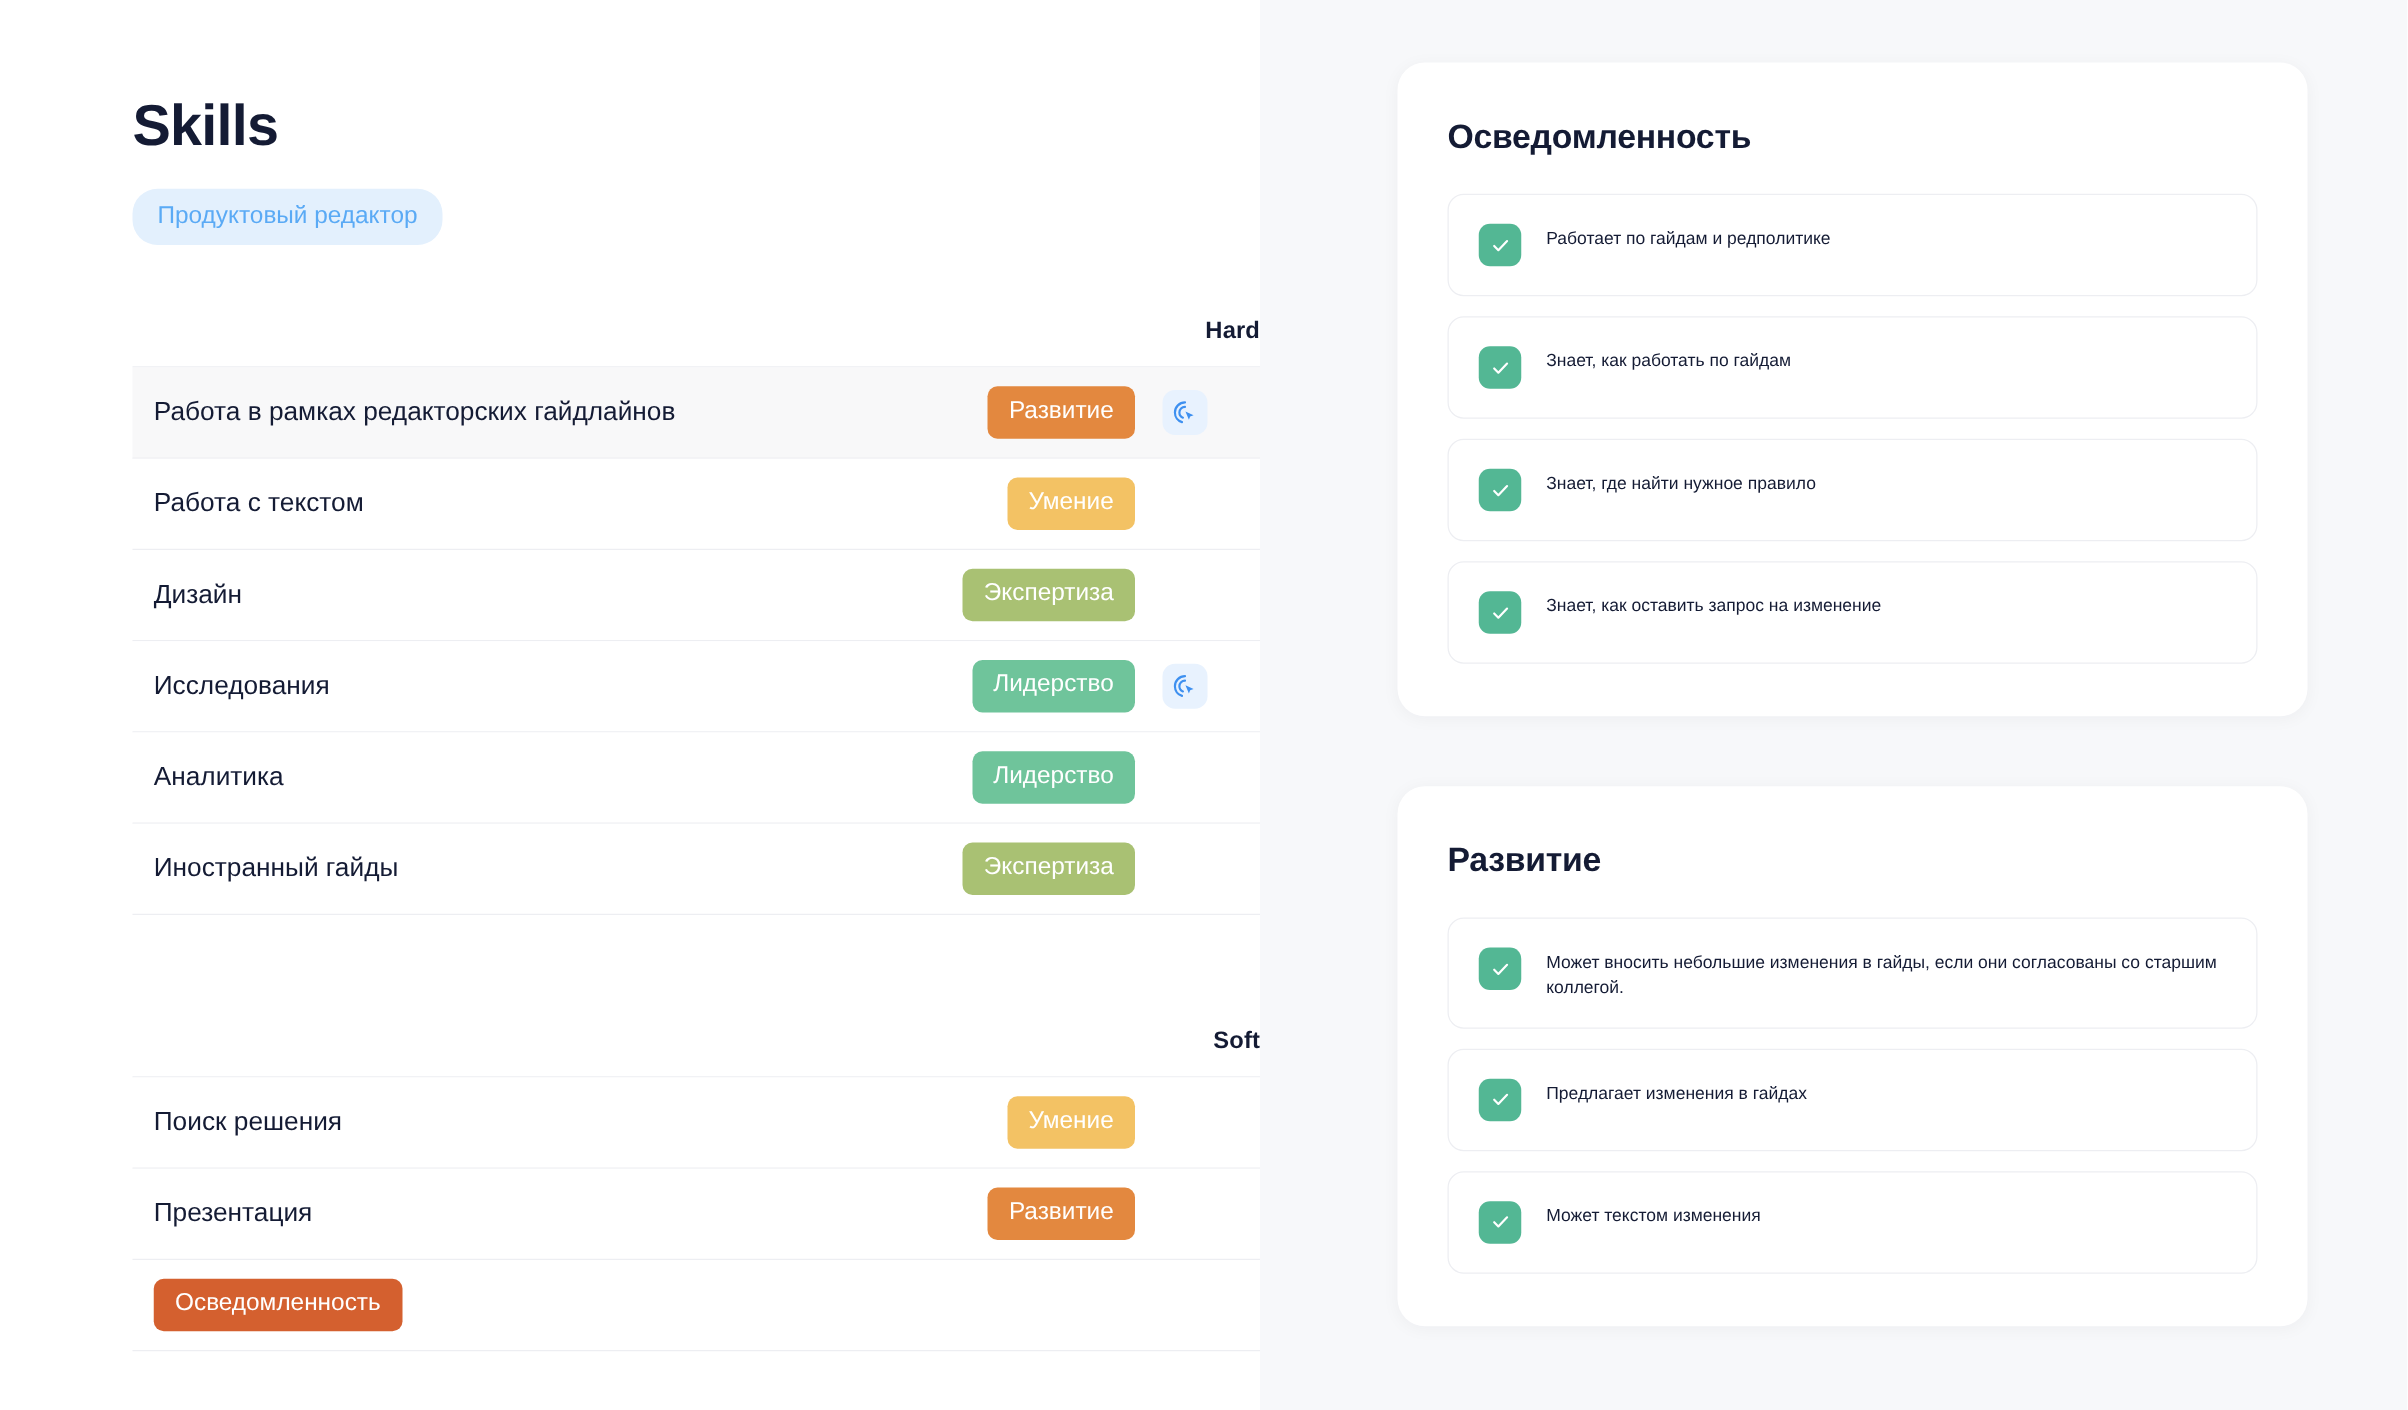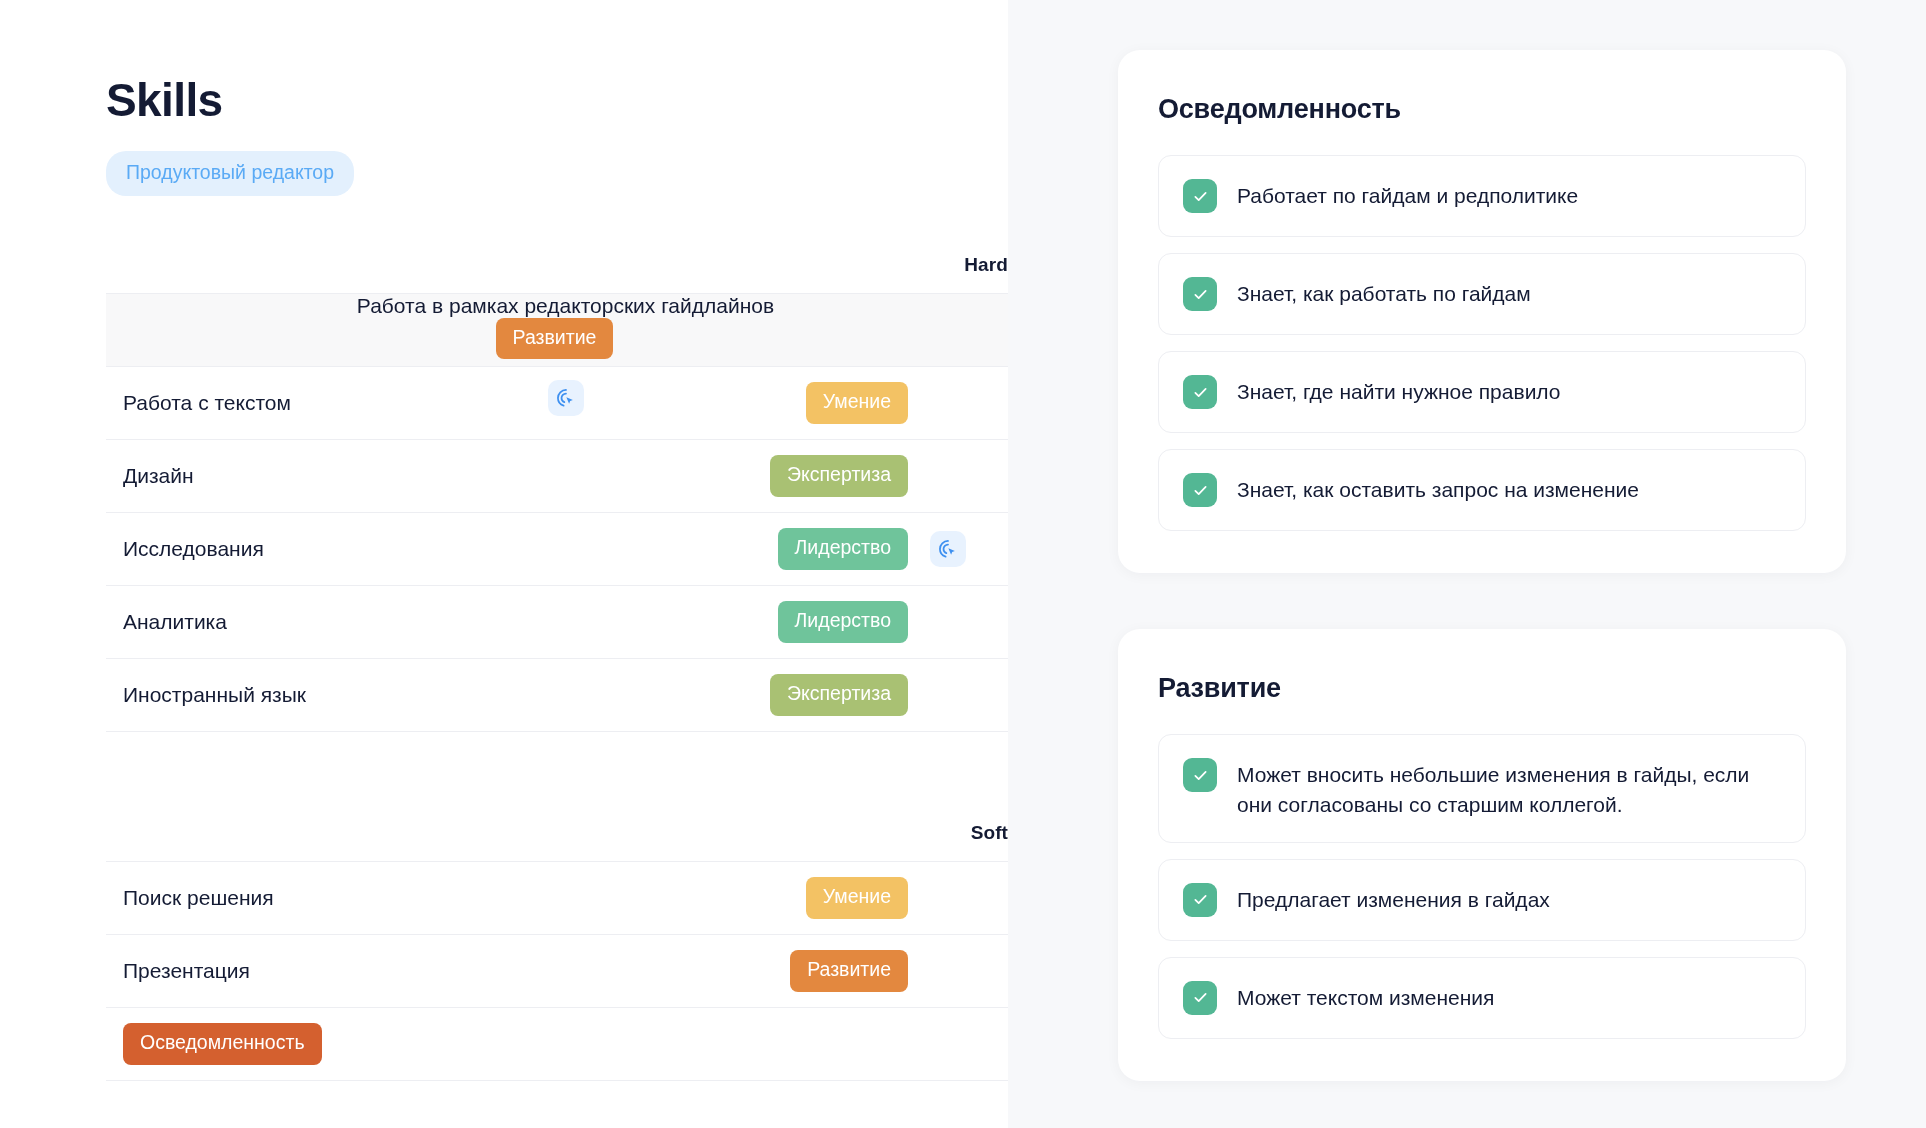--- a/index.html
+++ b/index.html
@@ -78,21 +78,21 @@
   }
 
   .skill-row {
     display: flex;
     align-items: center;
     height: 73px;
     border-bottom: 1px solid #EDEEF2;
     padding: 0 0 0 17px;
     background: #ffffff;
   }
-  .skill-row.highlight { background: #F8F8F9; flex-direction: column; }
+  .skill-row.highlight { background: #F8F8F9; }
 
   .skill-name {
     font-size: 21px;
     color: #141B34;
     flex: 1 1 auto;
     white-space: nowrap;
   }
 
   .badge-cell {
     flex: 0 0 auto;
@@ -175,21 +175,21 @@
     background: #53B794;
     display: flex;
     align-items: center;
     justify-content: center;
     margin-right: 20px;
     margin-top: 1px;
   }
   .checkbox svg { display: block; }
 
   .check-text {
-    font-size: 21px;
+    font-size: 14px;
     line-height: 1.42;
     color: #141B34;
     padding-top: 3px;
   }
 </style>
 </head>
 <body>
 
 <div class="app">
 
@@ -247,21 +247,21 @@
                 </div>
               </div>
               <div class="skill-row">
                 <div class="skill-name">Аналитика</div>
                 <div class="badge-cell">
                   <span class="badge" style="background: rgb(111, 196, 155);">Лидерство</span>
                 </div>
                 <div class="icon-cell"></div>
               </div>
               <div class="skill-row">
-                <div class="skill-name">Иностранный язык</div>
+                <div class="skill-name">Иностранный гайды</div>
                 <div class="badge-cell">
                   <span class="badge" style="background: rgb(169, 193, 115);">Экспертиза</span>
                 </div>
                 <div class="icon-cell"></div>
               </div>
             </div>
           </div>
           <div class="section soft">
             <div class="section-title">Soft</div>
             <div class="skill-list">

